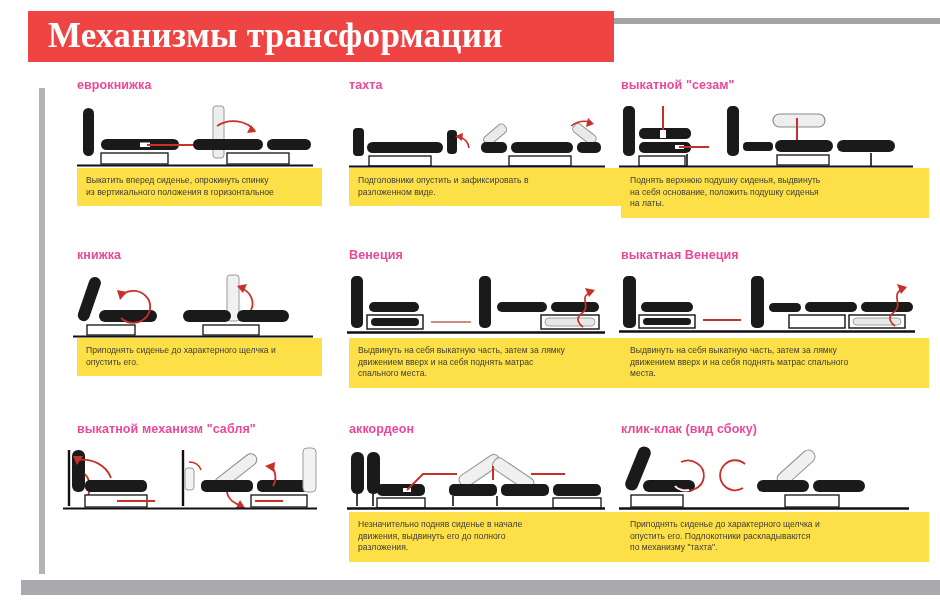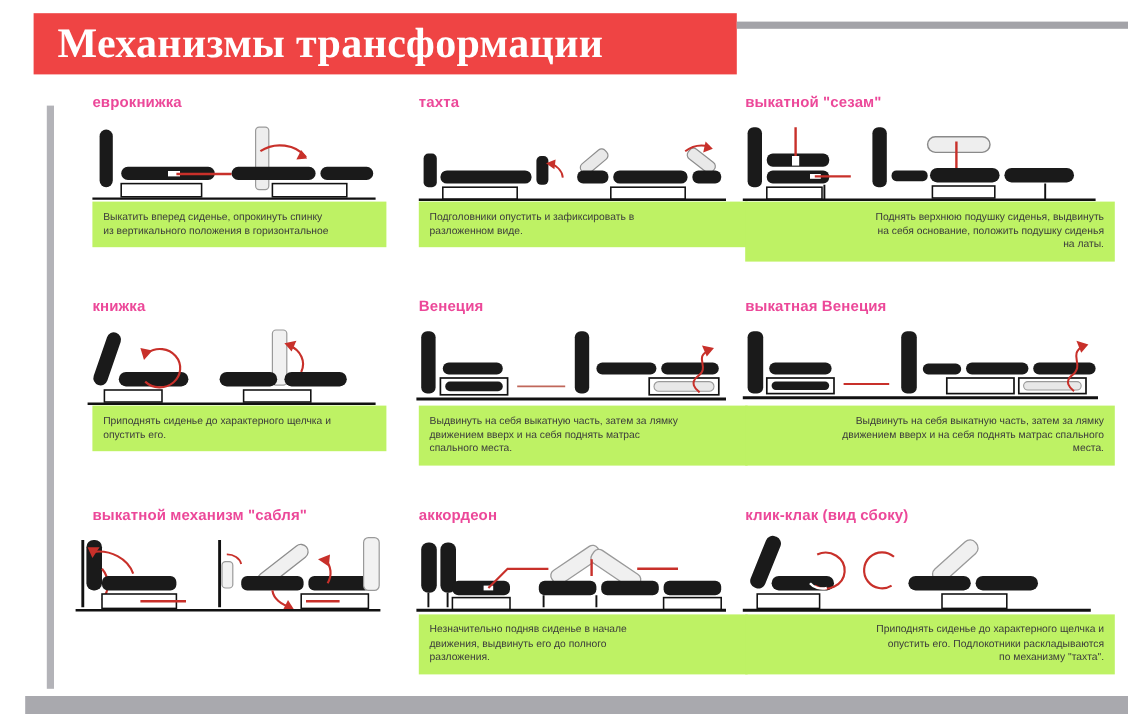--- a/index.html
+++ b/index.html
@@ -49,28 +49,28 @@
     margin:0 0 0 22px;white-space:nowrap;letter-spacing:.1px;
   }
   .col-2 .cell-title,.col-3 .cell-title{margin-left:4px;}
   .row-2 .col-1 .cell-title{margin-left:22px;}
   .row-3 .col-1 .cell-title{margin-left:22px;}
 
   .stage{position:relative;margin-top:8px;height:68px;}
   .stage svg{display:block;}
 
   .caption{
-    background:#bef264;color:#3b3b3b;
+    background:#fde047;color:#3b3b3b;
     font-size:8.6px;line-height:11.6px;
     padding:7px 9px 8px 9px;
     white-space:pre-line;
   }
   .cap-1{margin-left:22px;width:227px;}
   .col-2 .caption{margin-left:4px;width:256px;}
-  .col-3 .caption{margin-left:4px;width:290px;text-align:right;}
+  .col-3 .caption{margin-left:4px;width:290px;}
   .row-2 .col-1 .caption,.row-3 .col-1 .caption{margin-left:22px;width:227px;}
 </style>
 </head>
 <body>
 
 <div class="title-bar">
   <div class="title-text">Механизмы трансформации</div>
 </div>
 <div class="title-strip"></div>
 

